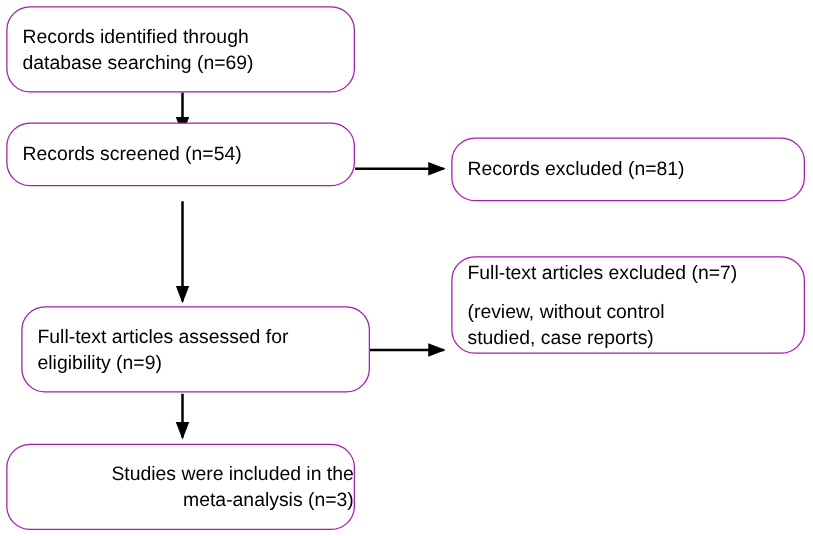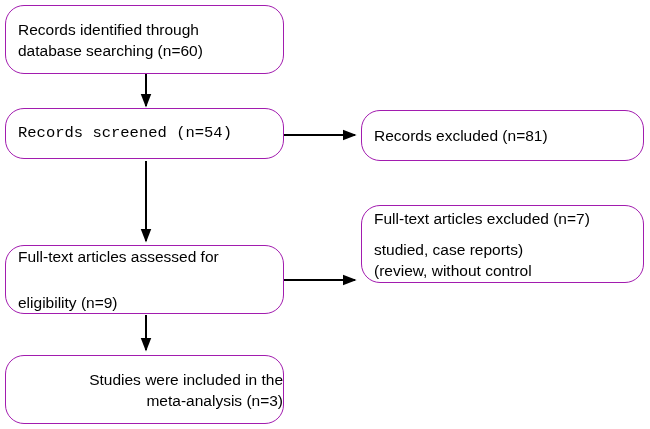--- a/index.html
+++ b/index.html
@@ -63,41 +63,41 @@
 
     <line x1="146" y1="161" x2="146" y2="241" stroke="#000000" stroke-width="2" marker-end="url(#arrowhead)"></line>
 
     <line x1="284" y1="280" x2="355" y2="280" stroke="#000000" stroke-width="2" marker-end="url(#arrowhead)"></line>
 
     <line x1="146" y1="315" x2="146" y2="350" stroke="#000000" stroke-width="2" marker-end="url(#arrowhead)"></line>
   </svg>
 
   <div class="flow-box" style="left:5px; top:5px; width:279px; height:69px;">
     <div class="box-line">Records identified through</div>
-    <div class="box-line">database searching (n=60)</div>
+    <div class="box-line">database searching (n=69)</div>
   </div>
 
-  <div class="flow-box" style="left:5px; top:108px; width:279px; height:51px;font-family:Liberation Mono, monospace;">
+  <div class="flow-box" style="left:5px; top:98px; width:279px; height:51px;">
     <div class="box-line">Records screened (n=54)</div>
   </div>
 
   <div class="flow-box" style="left:361px; top:110px; width:283px; height:51px;">
     <div class="box-line">Records excluded (n=81)</div>
   </div>
 
-  <div class="flow-box" style="left:5px; top:245px; width:279px; height:69px;justify-content:space-between;">
+  <div class="flow-box" style="left:17px; top:245px; width:279px; height:69px;">
     <div class="box-line">Full-text articles assessed for</div>
     <div class="box-line">eligibility (n=9)</div>
   </div>
 
   <div class="flow-box" style="left:361px; top:205px; width:283px; height:78px;">
     <div class="box-line">Full-text articles excluded (n=7)</div>
     <div class="box-line spacer"></div>
+    <div class="box-line">(review, without control</div>
     <div class="box-line">studied, case reports)</div>
-    <div class="box-line">(review, without control</div>
   </div>
 
   <div class="flow-box" style="left:5px; top:355px; width:279px; height:69px;text-align:right;">
     <div class="box-line">Studies were included in the</div>
     <div class="box-line">meta-analysis (n=3)</div>
   </div>
 
 </div>
 
 </body></html>

